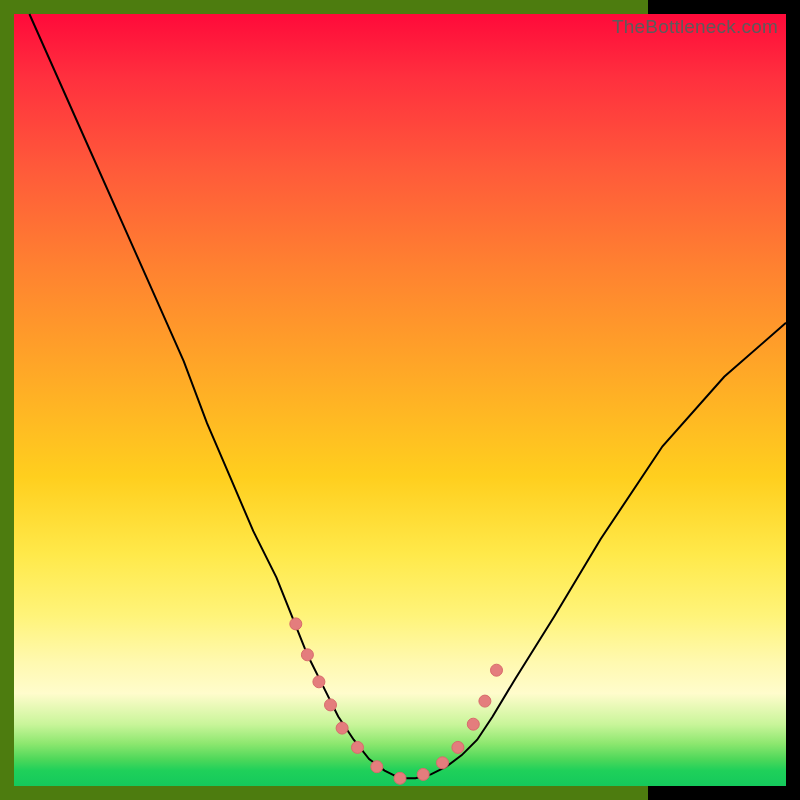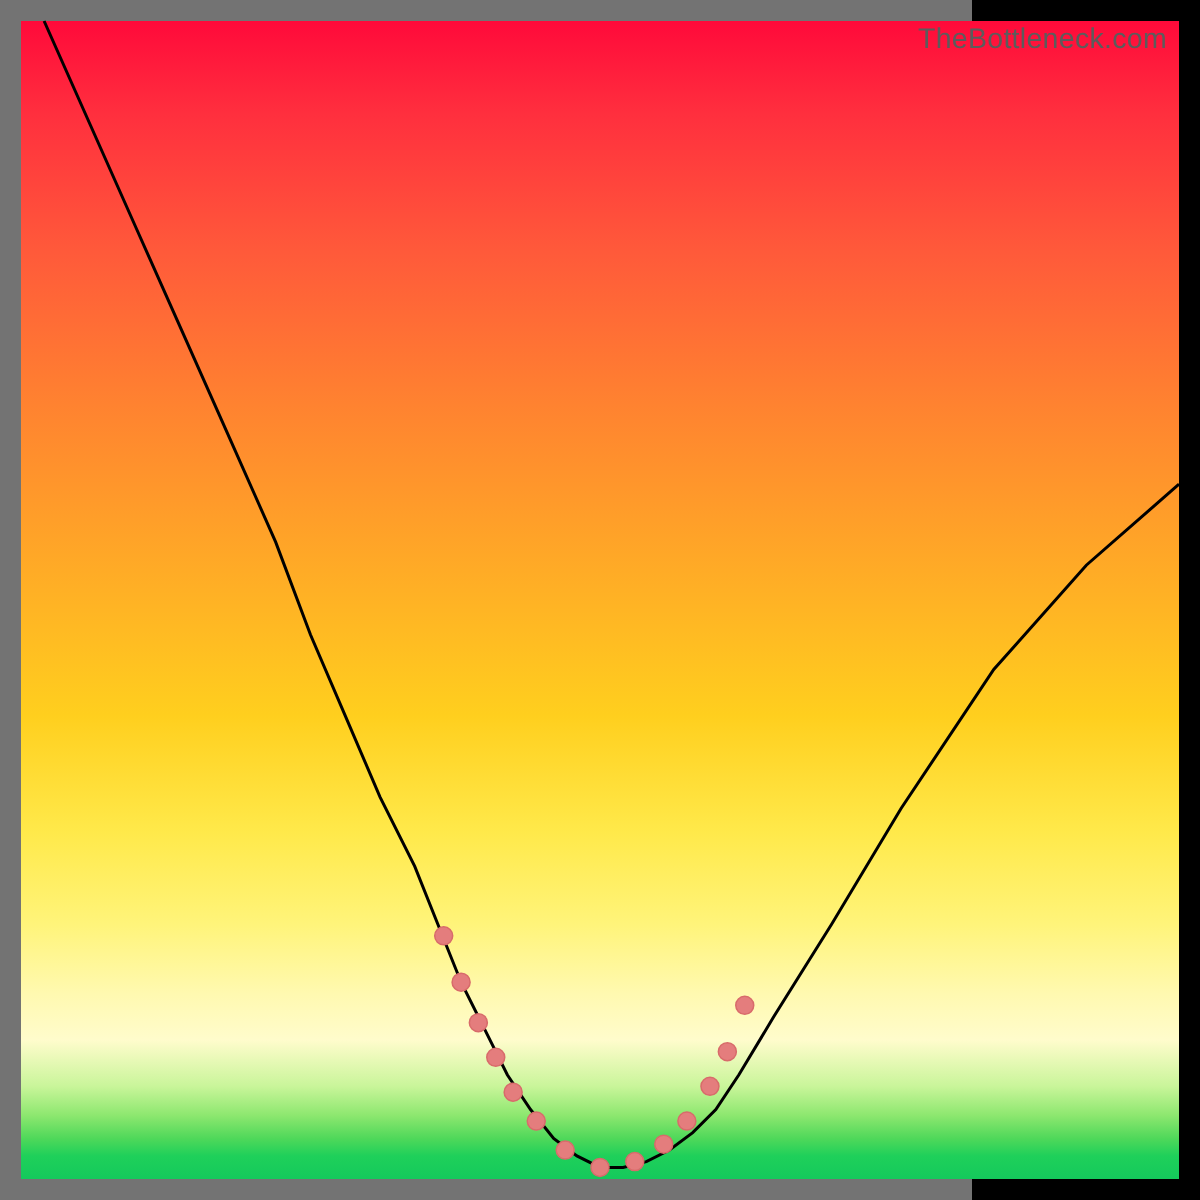--- a/index.html
+++ b/index.html
@@ -8,21 +8,21 @@
     width: 800px;
     height: 800px;
     overflow: hidden;
     background: #000;
     font-family: Arial, Helvetica, sans-serif;
   }
   .frame {
     position: relative;
     width: 648px;
     height: 800px;
-    background: #737373;
+    background: #4d7c0f;
   }
   .plot-area {
     position: absolute;
     left: 14px;
     top: 14px;
     width: 772px;
     height: 772px;
     
     background: linear-gradient(
       to bottom,

